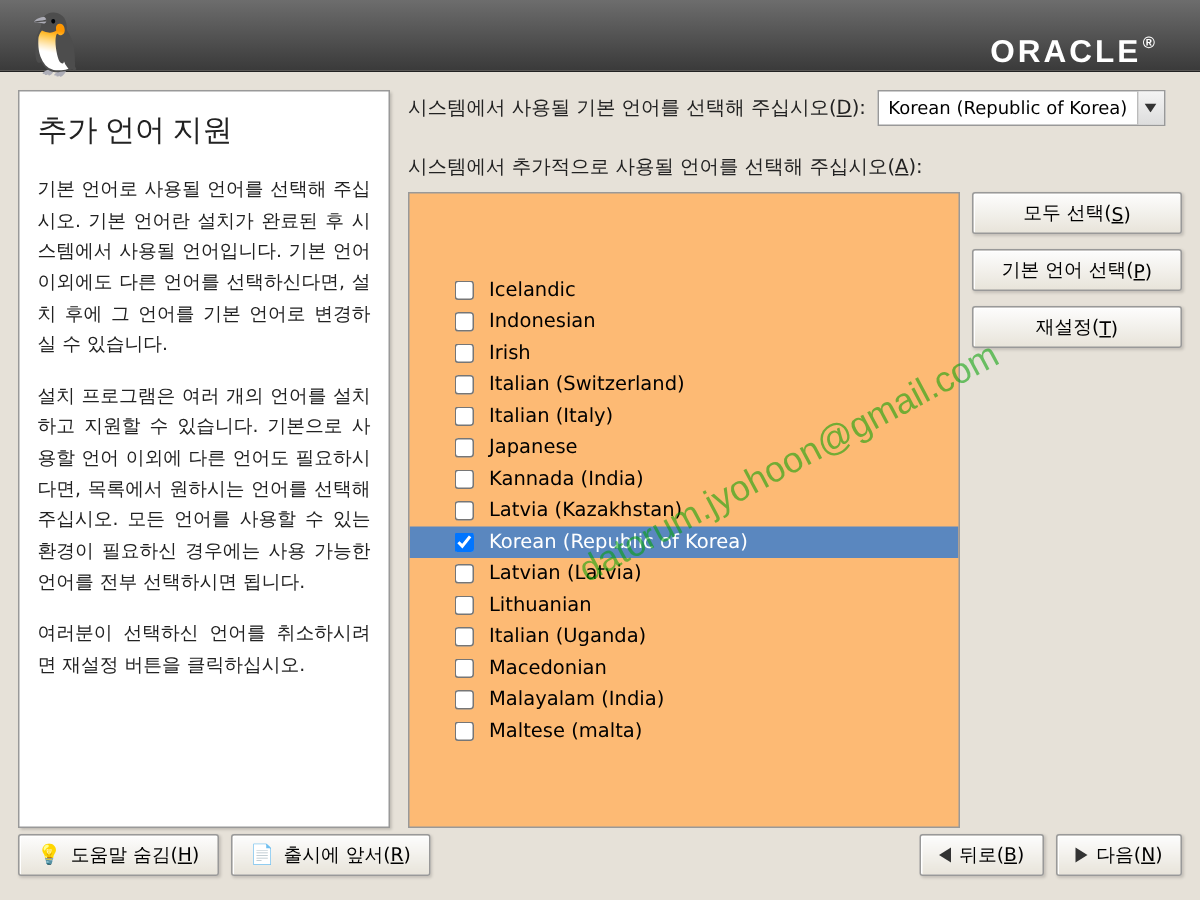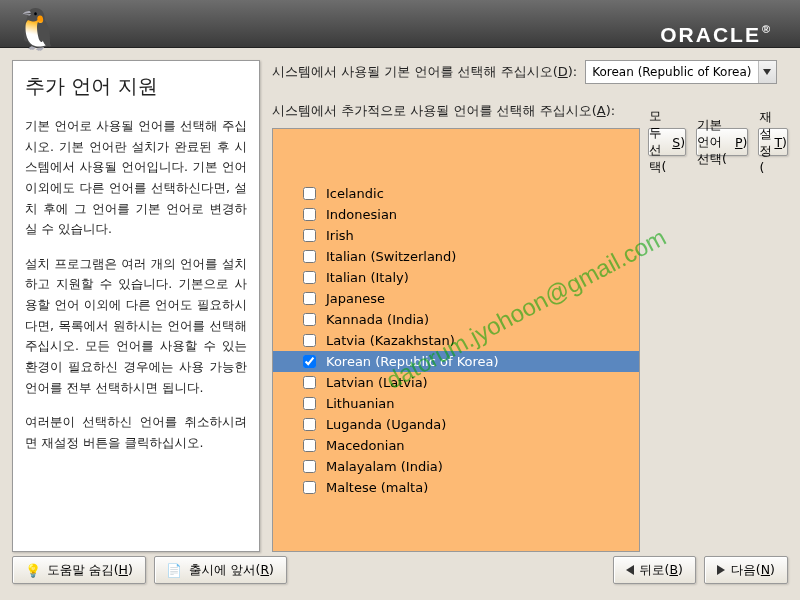--- a/index.html
+++ b/index.html
@@ -42,20 +42,21 @@
   border: 1px solid #999;
   padding: 12px;
   box-shadow: inset 1px 1px 0 #fff, 1px 1px 2px rgba(0,0,0,0.2);
 }
 .left-panel h1 {
   font-size: 20px;
   font-weight: normal;
   margin-bottom: 16px;
   color: #222;
   text-align: justify;
+  font-family: Liberation Serif, serif;
 }
 .left-panel p {
   font-size: 12.5px;
   line-height: 1.65;
   color: #222;
   margin-bottom: 14px;
   text-align: justify;
 }
 .right-area { flex: 1; display: flex; flex-direction: column; }
 .row1 {
@@ -104,21 +105,21 @@
 }
 .list-item input[type=checkbox] {
   width: 13px; height: 13px;
 }
 .list-item.selected {
   background: #5a87bf;
   color: #fff;
 }
 .side-buttons {
   width: 140px;
-  display: flex; flex-direction: row; gap: 10px;
+  display: flex; flex-direction: column; gap: 10px;
 }
 .btn {
   height: 28px;
   border: 1px solid #999;
   background: linear-gradient(to bottom, #fdfdfd, #e8e4da);
   display: flex; align-items: center; justify-content: center;
   font-size: 12.5px;
   cursor: pointer;
   box-shadow: 1px 1px 0 #fff inset, 1px 1px 2px rgba(0,0,0,0.15);
   border-radius: 2px;
@@ -231,21 +232,21 @@
             <div class="list-item">
               <input type="checkbox" style="">
               <span>Latvian (Latvia)</span>
             </div>
             <div class="list-item">
               <input type="checkbox" style="">
               <span>Lithuanian</span>
             </div>
             <div class="list-item">
               <input type="checkbox" style="">
-              <span>Luganda (Uganda)</span>
+              <span>Italian (Uganda)</span>
             </div>
             <div class="list-item">
               <input type="checkbox" style="">
               <span>Macedonian</span>
             </div>
             <div class="list-item">
               <input type="checkbox" style="">
               <span>Malayalam (India)</span>
             </div>
             <div class="list-item">

